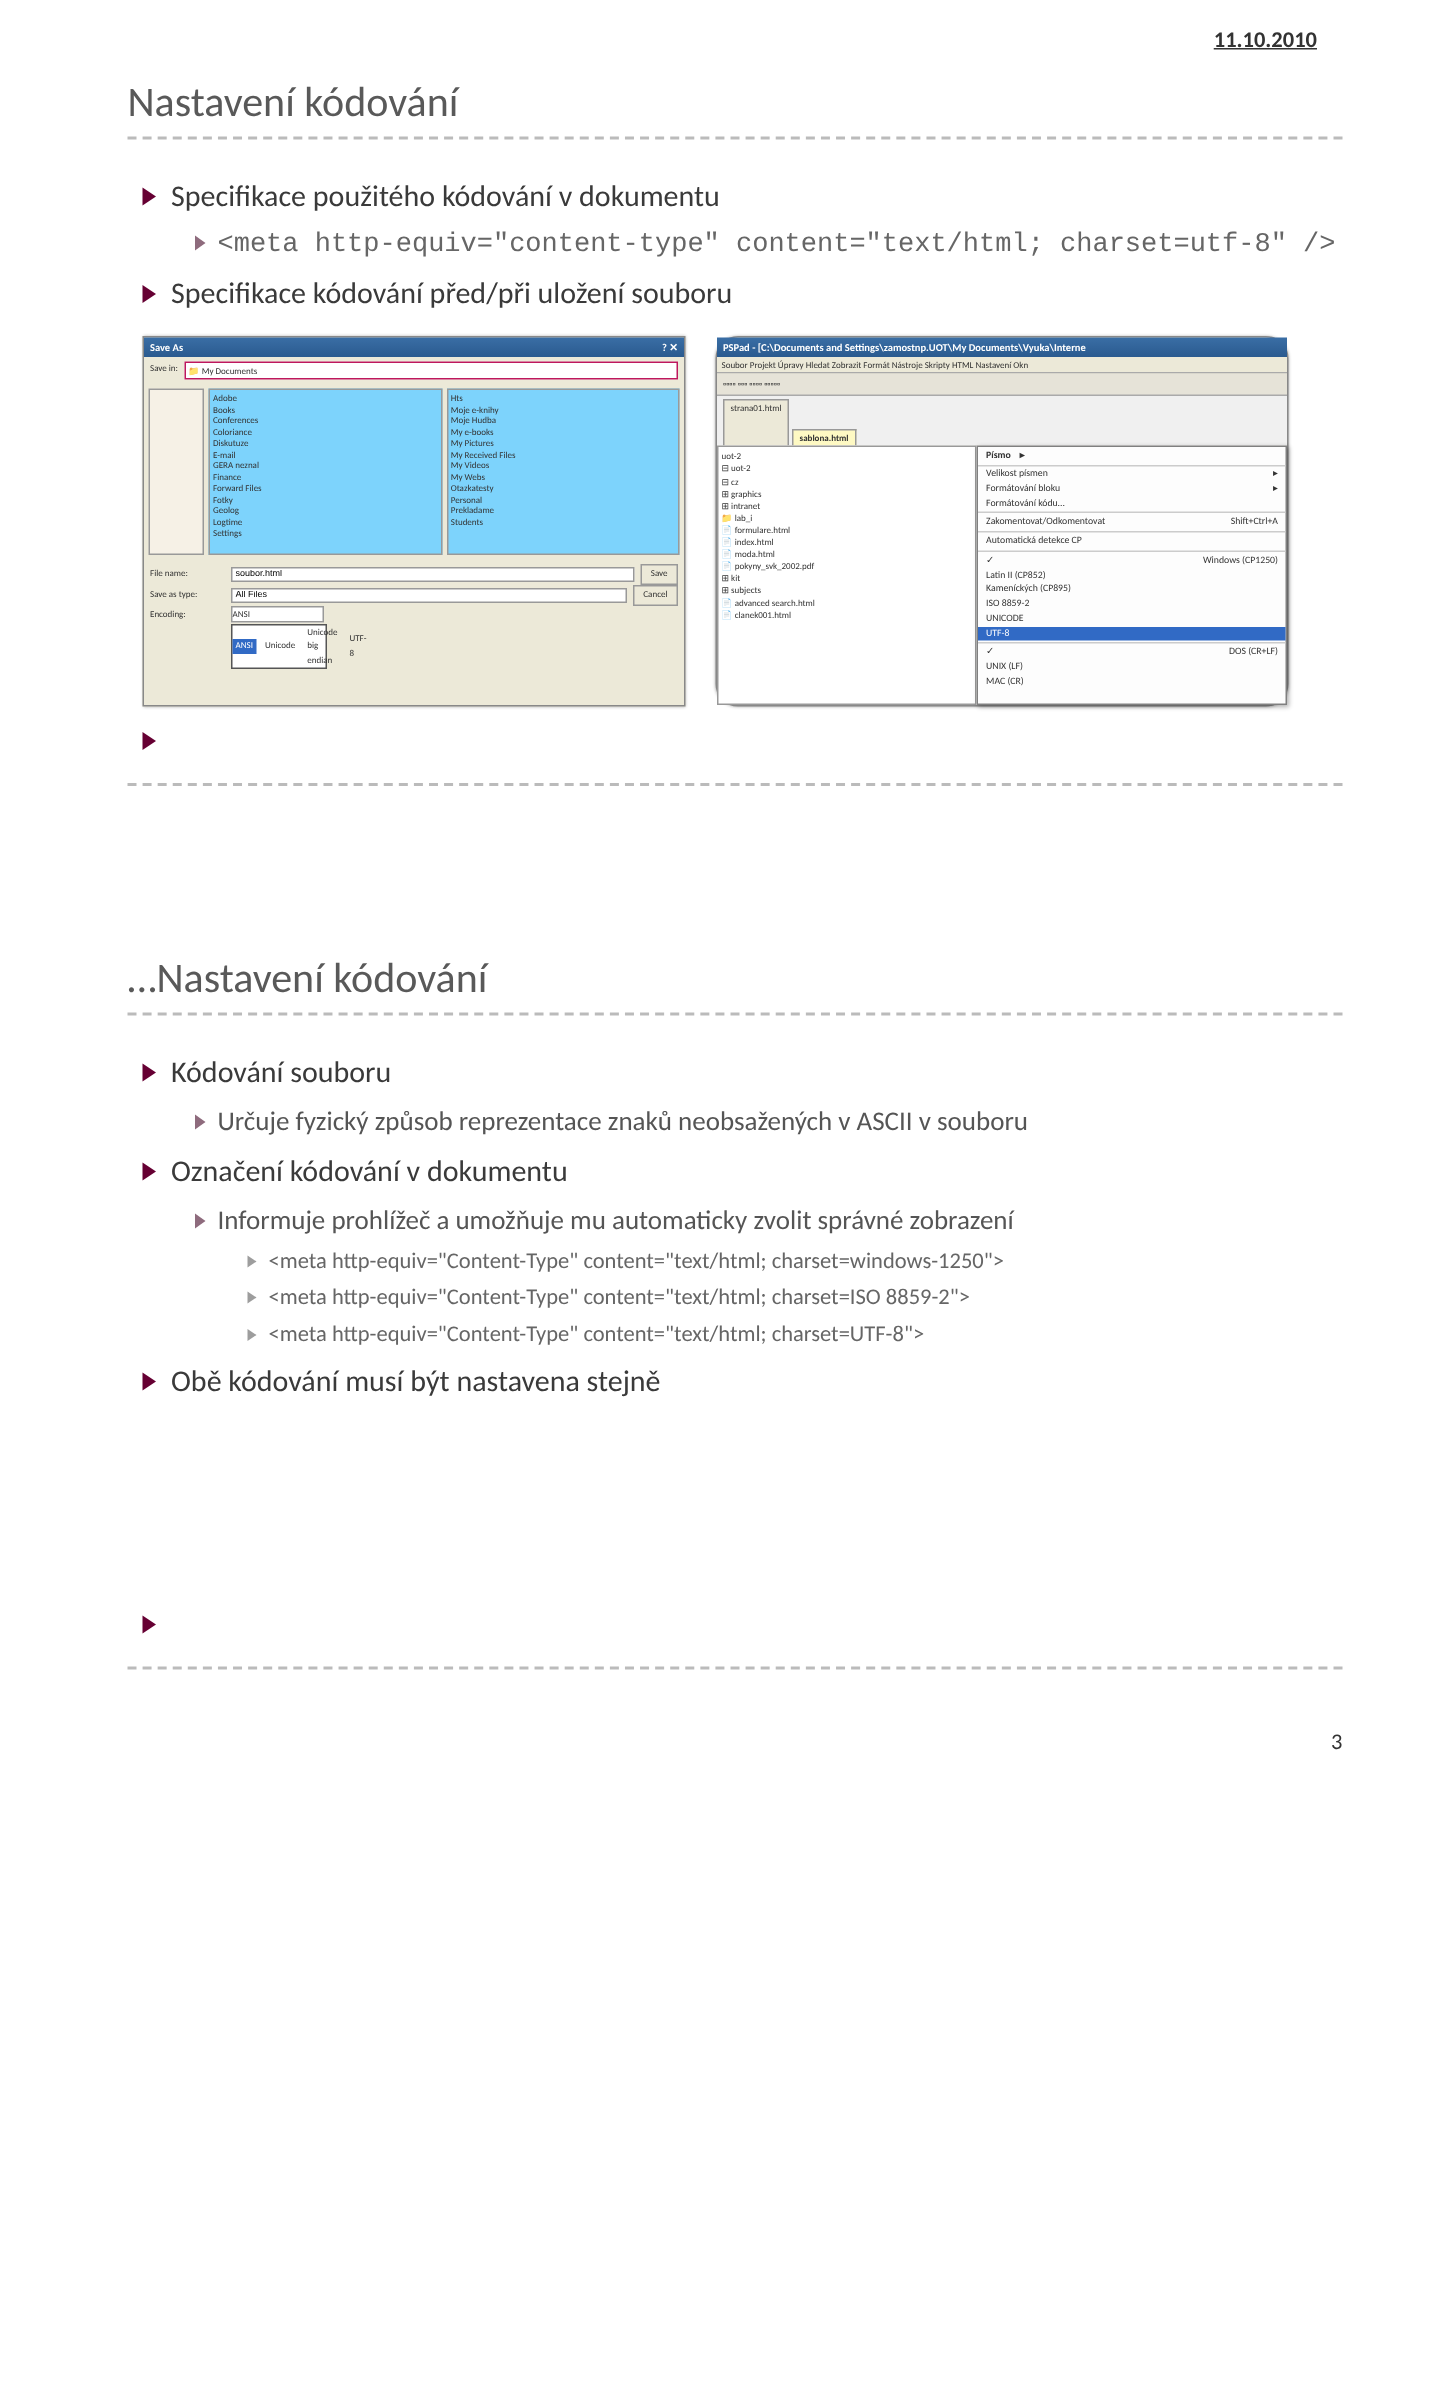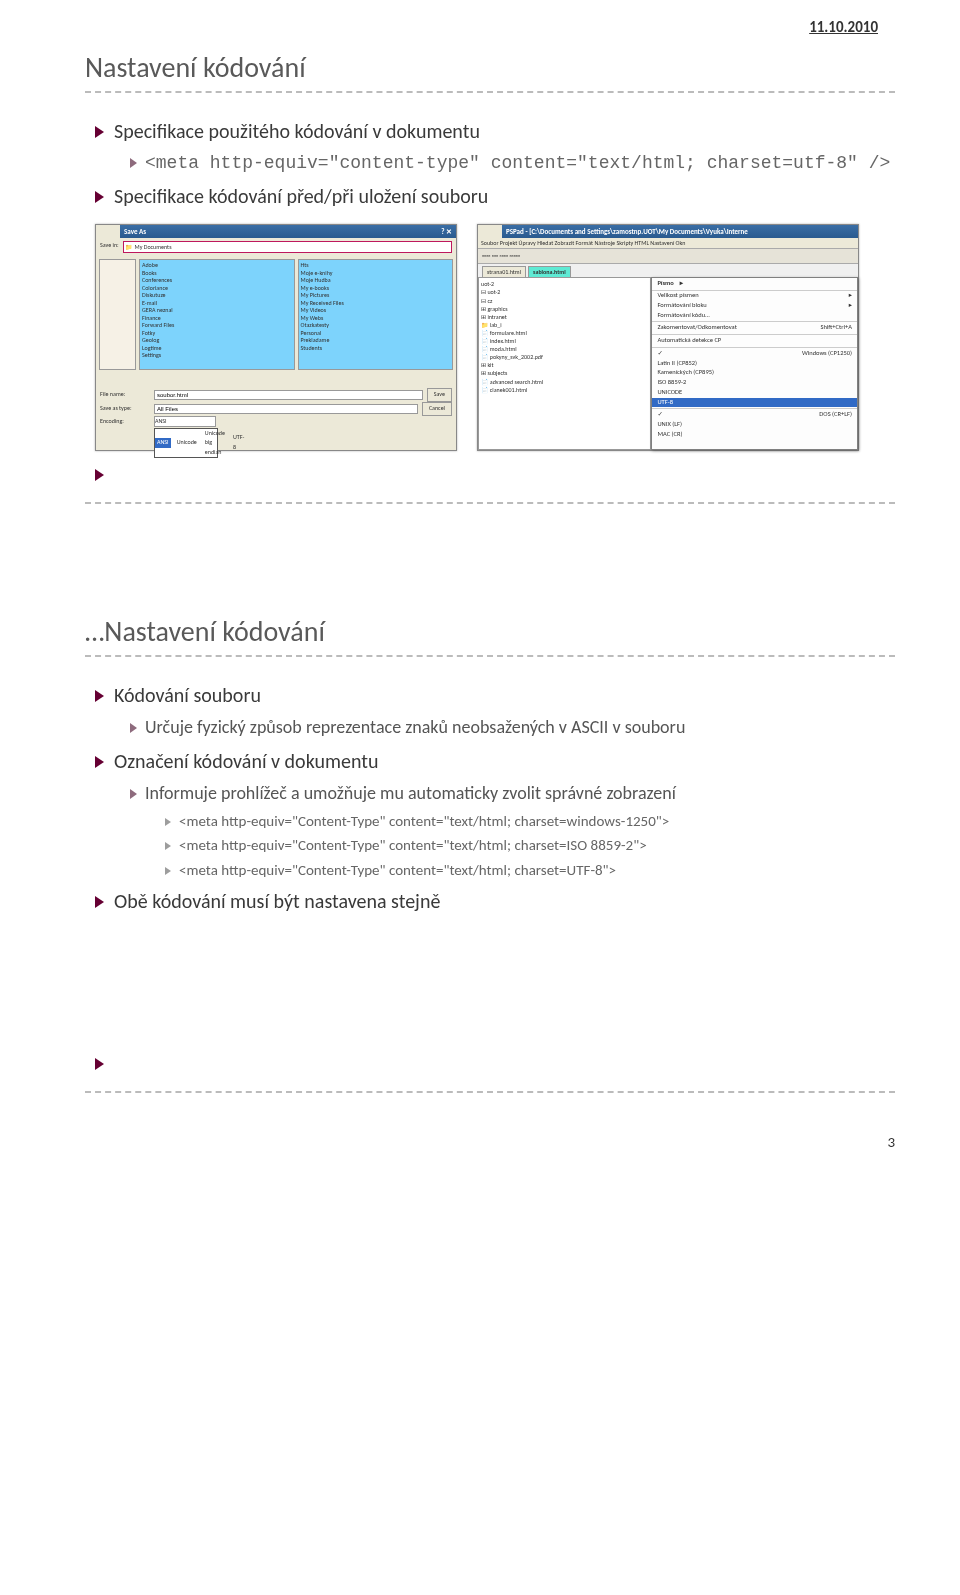--- a/index.html
+++ b/index.html
@@ -104,21 +104,20 @@
     box-shadow: 0 0 2px rgba(0,0,0,0.3);
   }
   .mock-titlebar {
     background: linear-gradient(#3a6ea5, #2a5a8f);
     color: #fff;
     padding: 2px 4px;
     font-size: 7px;
     font-weight: bold;
     display: flex;
     justify-content: space-between;
-    margin-left: 24px;
   }
   .mock-body {
     display: flex;
     padding: 3px;
     gap: 3px;
   }
   .mock-col {
     flex: 1;
     background: #7dd3fc;
     border: 1px solid #999;
@@ -129,21 +128,20 @@
   .mock-side {
     width: 35px;
     background: #f6f1e6;
     border: 1px solid #999;
     min-height: 105px;
   }
   .mock-bottom {
     padding: 3px 4px 4px 4px;
     font-size: 6px;
     line-height: 1.6;
-    margin-top: 12px;
   }
   .mock-bottom div { display:flex; gap:4px; align-items:center; }
   .mock-bottom input, .mock-bottom select {
     font-size: 6px;
     flex:1;
     border:1px solid #999;
     background:#fff;
   }
   .mock-btn {
     border:1px solid #999;
@@ -158,38 +156,38 @@
   }
   .mock-dropdown-list {
     position:absolute; top:11px; left:-1px;
     border:1px solid #555; background:#fff;
     width:62px; z-index:2;
   }
   .mock-dropdown-list div { padding:0 2px; }
   .mock-sel { background:#316ac5; color:#fff; }
 
   
-  .mw2 { width: 380px; }
+  .mw2 { width: 380px; border-radius: 15px; }
   .mw2 .mock-menubar {
     background:#ece9d8; padding:1px 3px; font-size:6px;
     border-bottom:1px solid #aaa;
   }
   .mw2 .mock-toolbar {
     background:#e6e3d8; padding:3px 4px; font-size:6px;
     border-bottom:1px solid #aaa; display:flex; gap:2px;
   }
   .mw2 .mock-tabs {
     background:#f0f0f0; padding:2px 4px 0 4px; font-size:6px;
     display:flex; gap:2px;
   }
   .mw2 .mock-tab {
     border:1px solid #999; border-bottom:none;
     padding:1px 4px; background:#ece9d8;
   }
-  .mw2 .mock-tab.active { background:#5eead4; font-weight:bold; }
+  .mw2 .mock-tab.active { background:#fef9c3; font-weight:bold;margin-top:20px; }
   .mw2 .mock-content {
     display:flex; height: 173px;
   }
   .mw2 .mock-tree {
     width: 45%; border:1px solid #999; background:#fff;
     font-size:6px; padding:2px; line-height:1.35;
     overflow:hidden;
   }
   .mw2 .mock-menu-pop {
     width: 55%; border:1px solid #808080; background:#fdfdfd;

